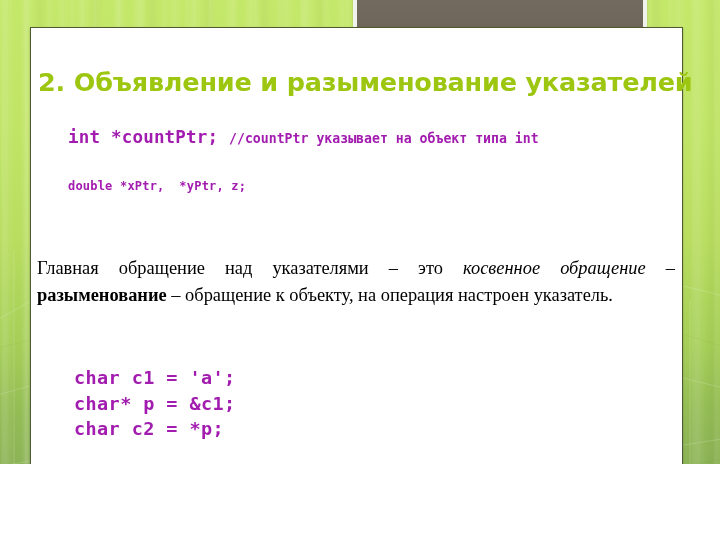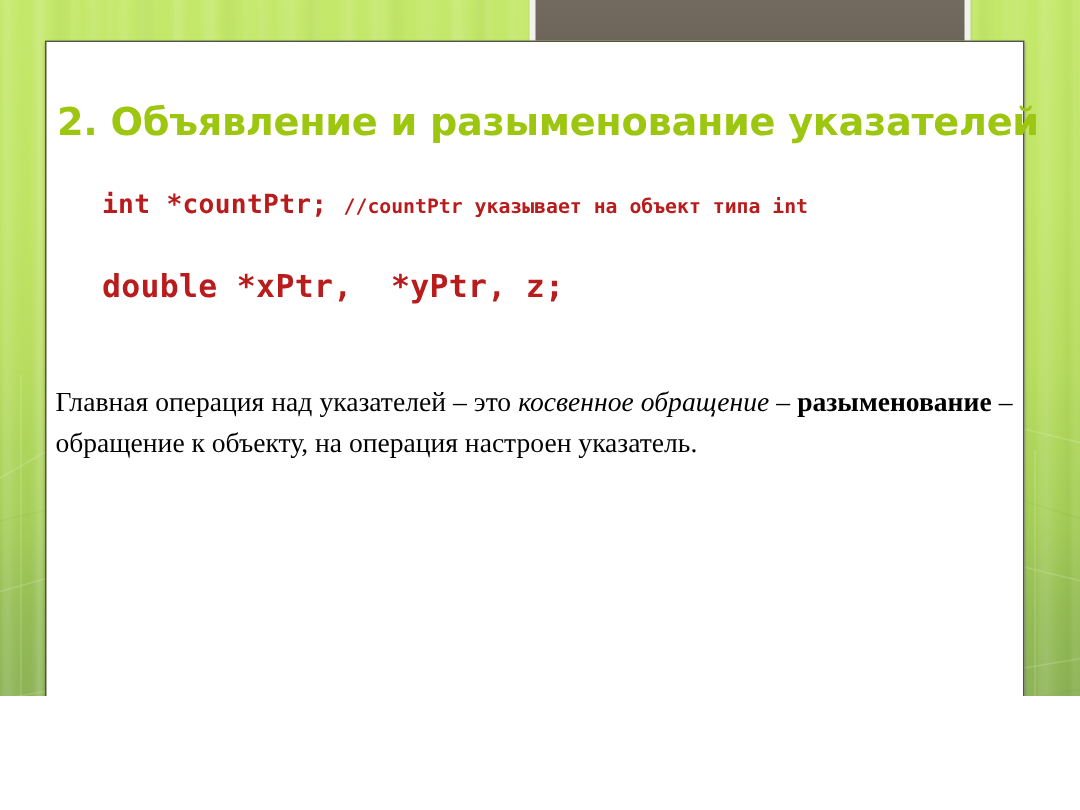--- a/index.html
+++ b/index.html
@@ -117,37 +117,37 @@
     font-size: 25.5px;
     letter-spacing: -0.2px;
     white-space: nowrap;
   }
 
   
   .code {
     position: absolute;
     font-family: "DejaVu Sans Mono", monospace;
     font-weight: bold;
-    color: #b91c1c;
+    color: #a21caf;
     white-space: pre;
   }
   .code-1 {
     left: 38px;
     top: 100px;
     font-size: 17.5px;
     letter-spacing: 0.2px;
   }
   .code-comment {
     font-size: 13.2px;
     letter-spacing: 0px;
   }
   .code-2 {
     left: 38px;
     top: 152px;
-    font-size: 21px;
+    font-size: 12px;
     letter-spacing: 0.2px;
   }
 
   
   .para {
     position: absolute;
     left: 7px;
     top: 228px;
     width: 638px;
     font-family: "Liberation Serif", "DejaVu Serif", serif;
@@ -203,17 +203,18 @@
   <div class="panel"></div>
 
   <div class="panel-clip">
 
     <div class="title">2. Объявление и разыменование указателей</div>
 
     <div class="code code-1"><span>int *countPtr; </span><span class="code-comment">//countPtr указывает на объект типа int</span></div>
 
     <div class="code code-2">double *xPtr,  *yPtr, z;</div>
 
-    <div class="para"><span>Главная операция над указателей – это </span><i>косвенное обращение</i><span> – </span><b>разыменование</b><span> – обращение к объекту, на операция настроен указатель.</span></div>
-
+    <div class="para"><span>Главная обращение над указателями – это </span><i>косвенное обращение</i><span> – </span><b>разыменование</b><span> – обращение к объекту, на операция настроен указатель.</span></div>
+
+    <div class="code code-3"><div>char c1 = 'a';</div><div>char* p = &amp;c1;</div><div>char c2 = *p;</div></div>
 
   </div>
 </div>
 
 </body></html>

